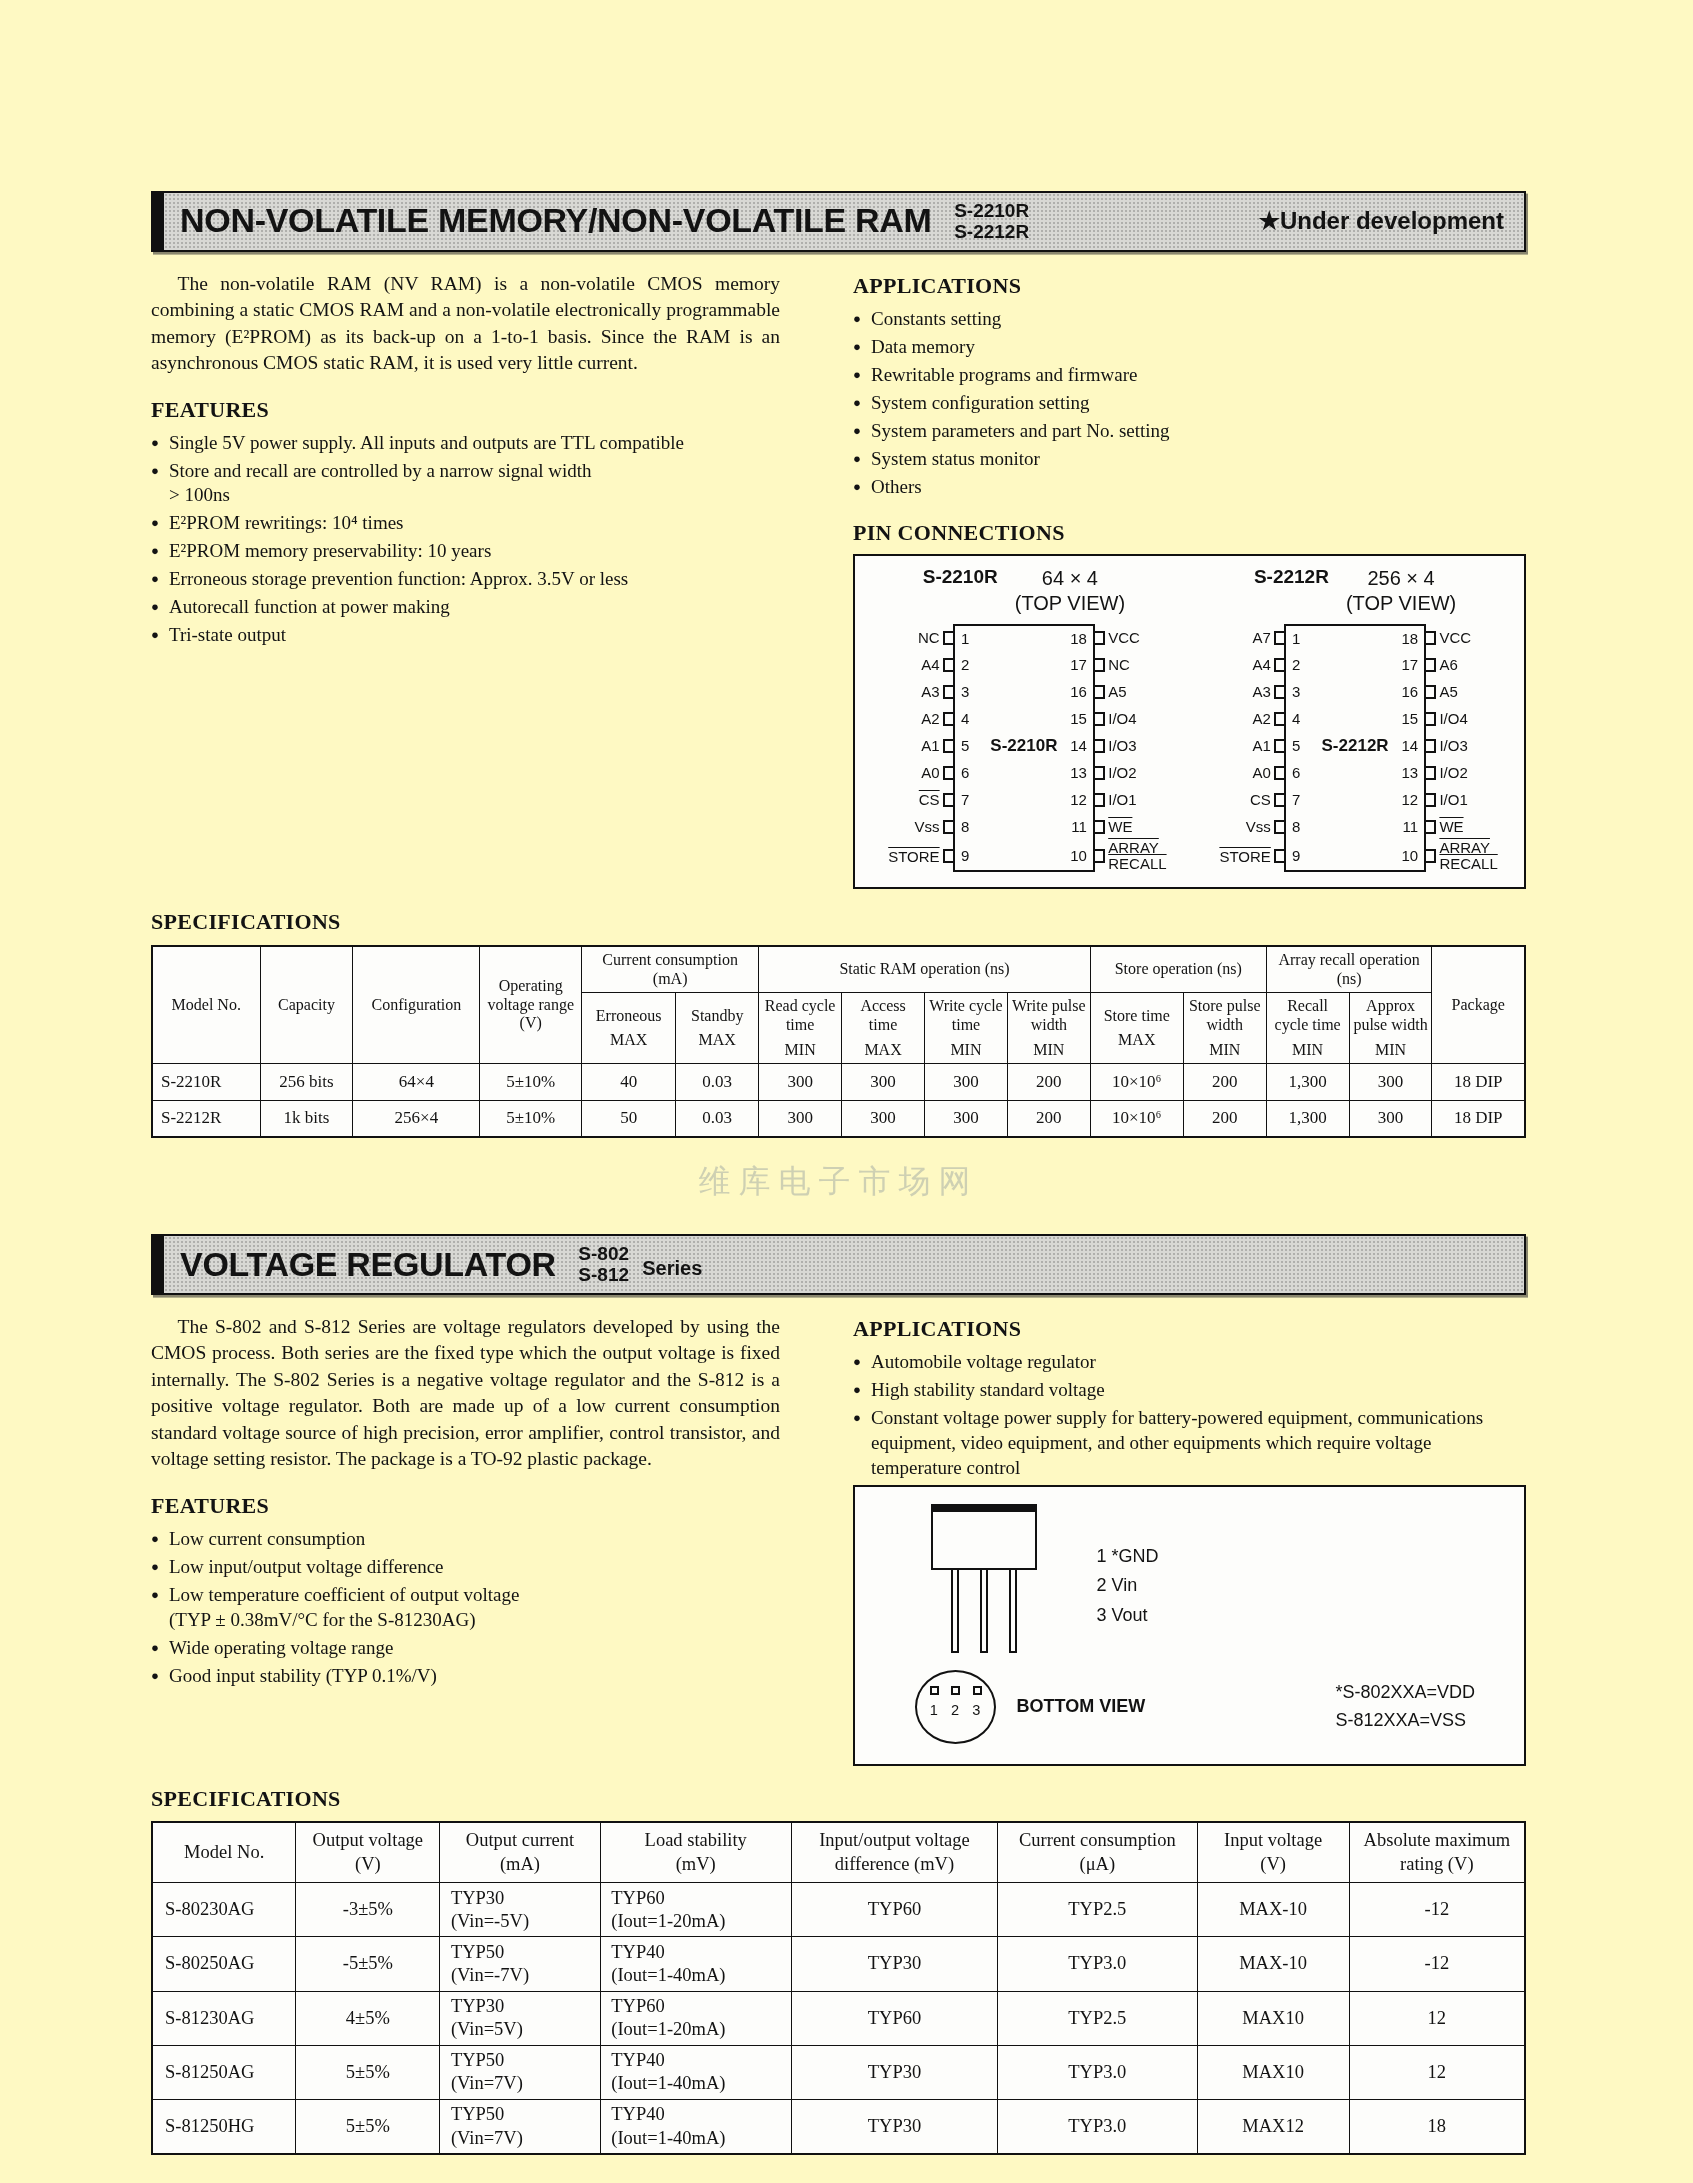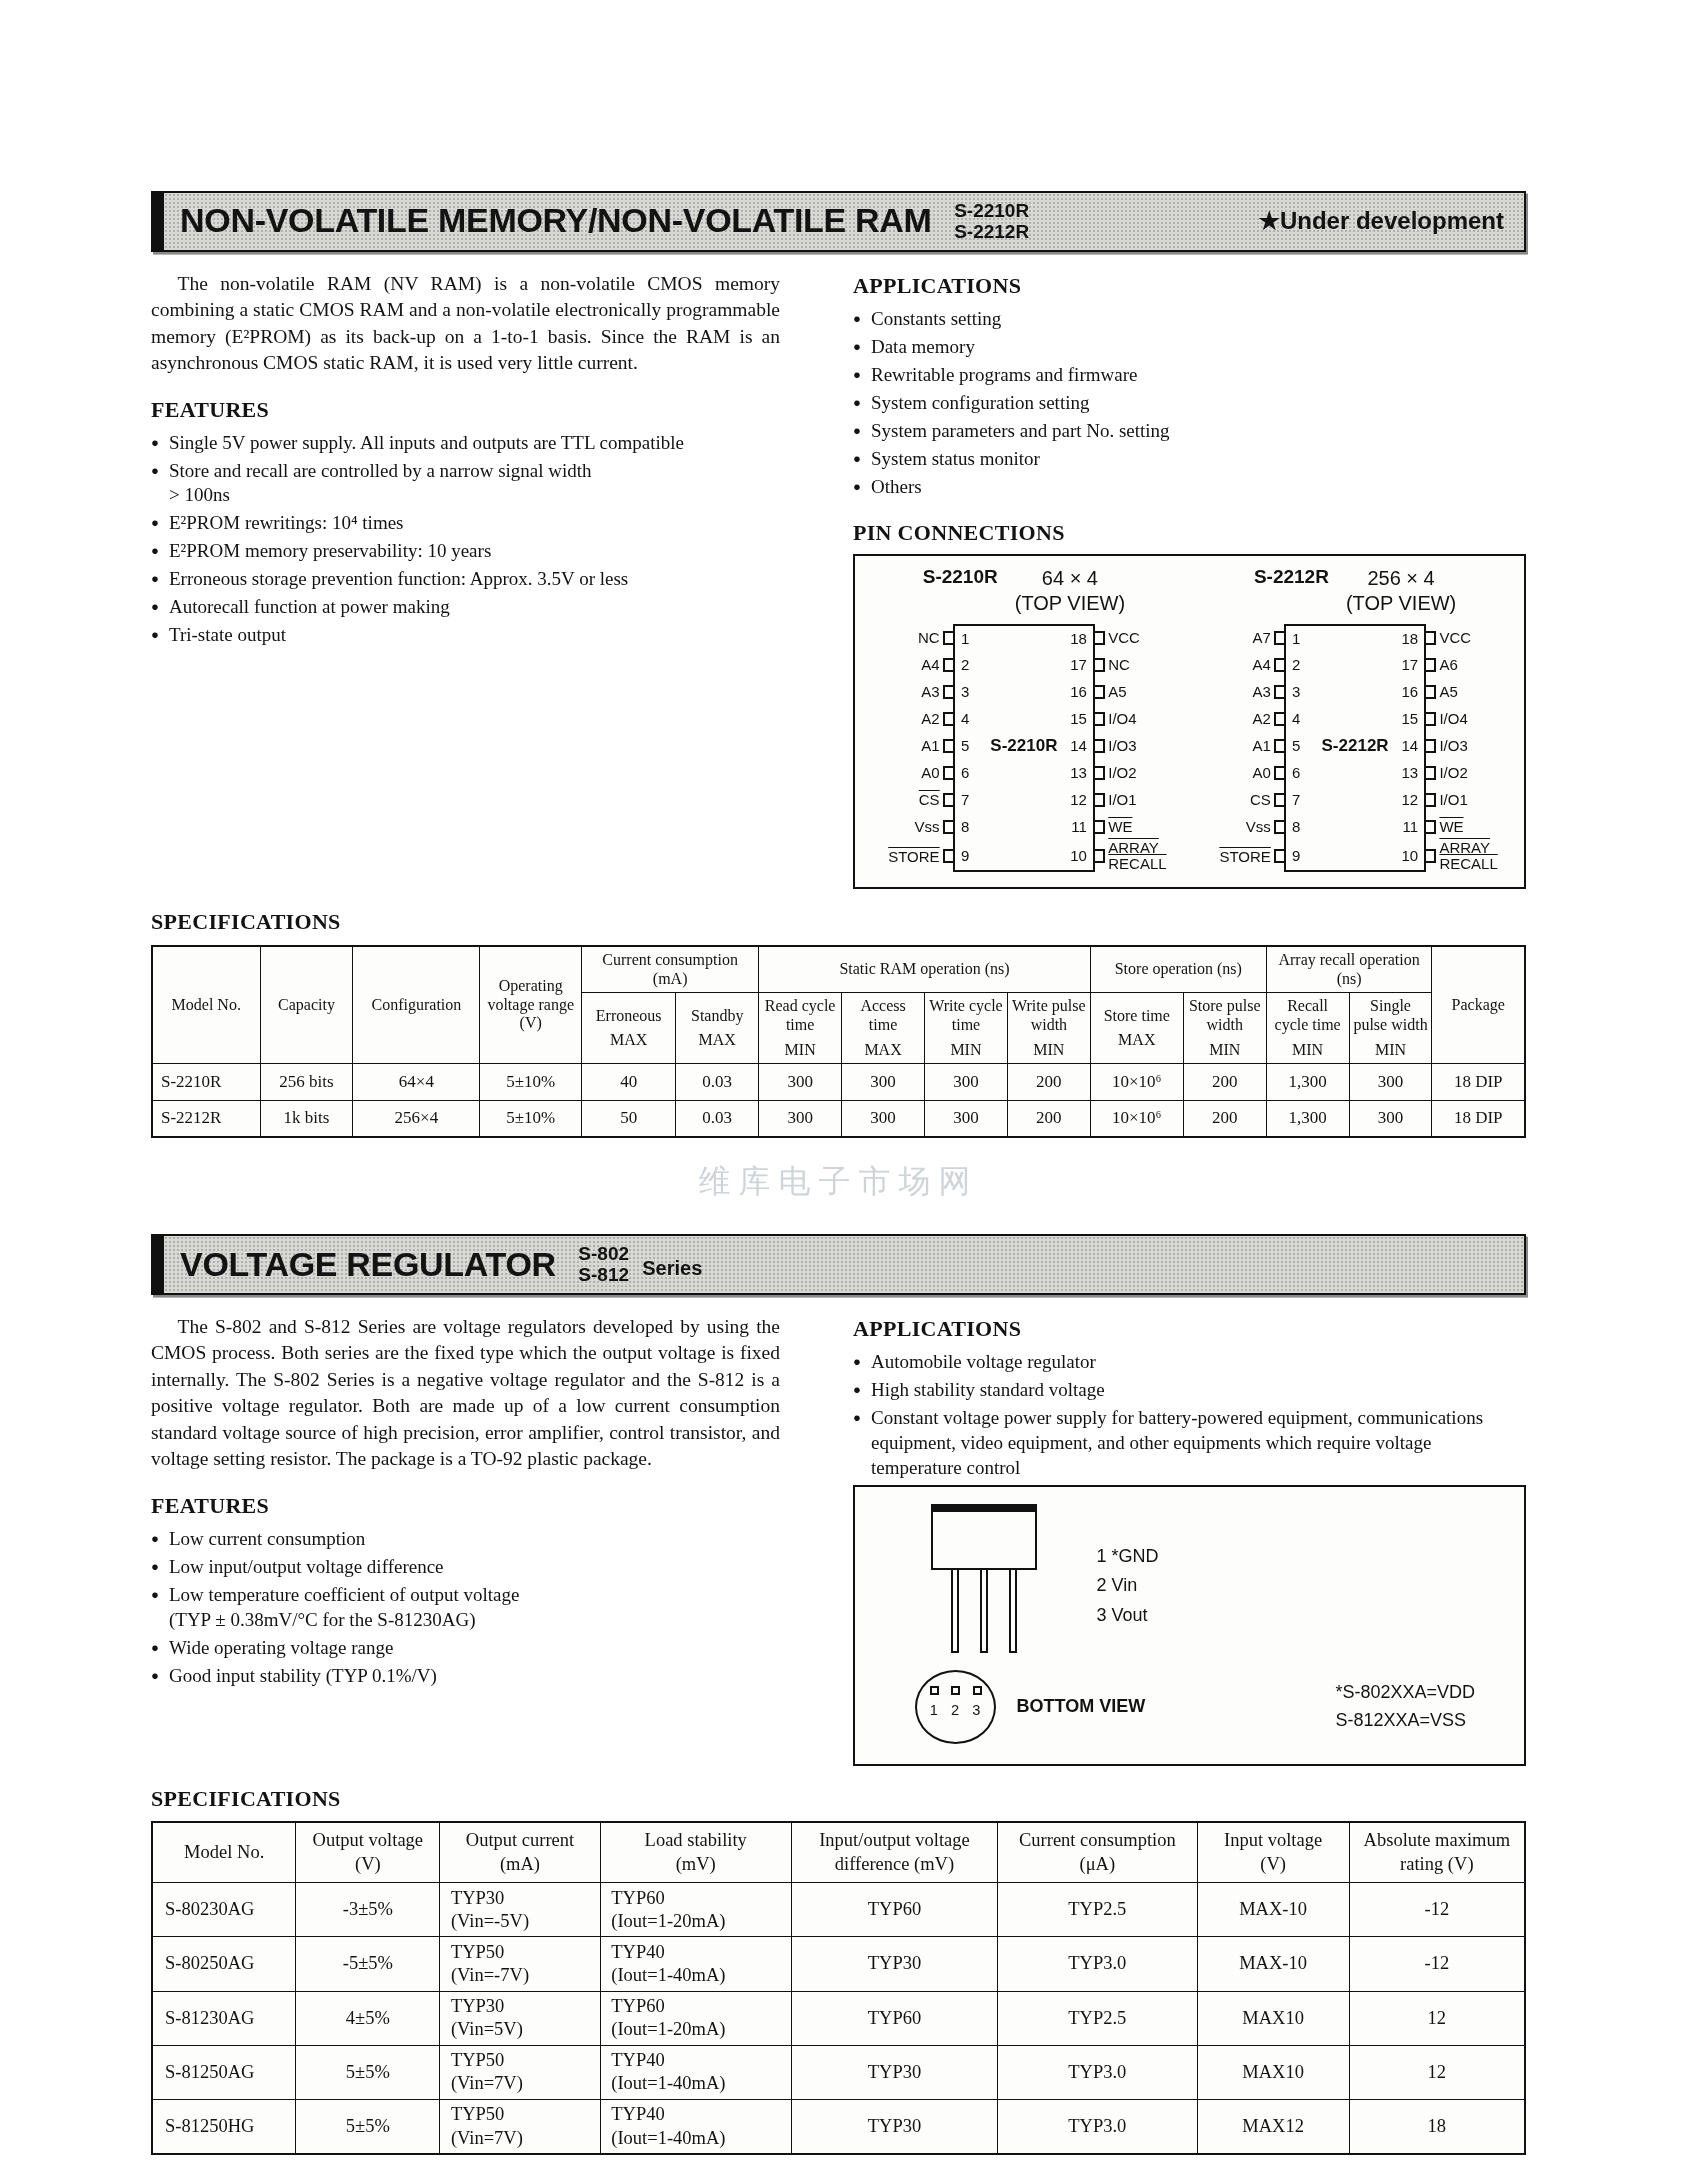--- a/index.html
+++ b/index.html
@@ -1,16 +1,16 @@
 <!DOCTYPE html>
 <html style="font-size:10.6px"><head>
 <meta charset="utf-8">
 <style>
   html,body{margin:0;padding:0;background:#9a9a98;}
-  .page{width:1694px;height:2183px;position:relative;background:#ffffff;
+  .page{width:1694px;height:2183px;position:relative;background:#fef9c3;
         font-family:"Liberation Serif",serif;color:#131313;overflow:hidden;}
   .content{position:absolute;left:151px;top:191px;width:1375px;}
 
   
   .hbar{position:relative;border:2px solid #101010;border-left:13.2px solid #101010;
         background-color:#d8d8d4;
         background-image:radial-gradient(rgba(80,80,80,.30) 0.8px, transparent 0.9px);
         background-size:4px 4px;
         display:flex;align-items:center;gap:22.5px;padding:6.6px 20px 8px 16px;
         box-shadow:2px 2.6px 0 rgba(40,40,40,.55);}
@@ -426,21 +426,21 @@
               </th>
               <th class="sub">
                 <span class="lbl">Store pulse width</span>
                 <span class="q">MIN</span>
               </th>
               <th class="sub">
                 <span class="lbl">Recall cycle time</span>
                 <span class="q">MIN</span>
               </th>
               <th class="sub">
-                <span class="lbl">Single pulse width</span>
+                <span class="lbl">Approx pulse width</span>
                 <span class="q">MIN</span>
               </th>
             </tr>
         </thead>
         <tbody>
             <tr>
               <td>S-2210R</td>
               <td>256 bits</td>
               <td>64×4</td>
               <td>5±10%</td>

